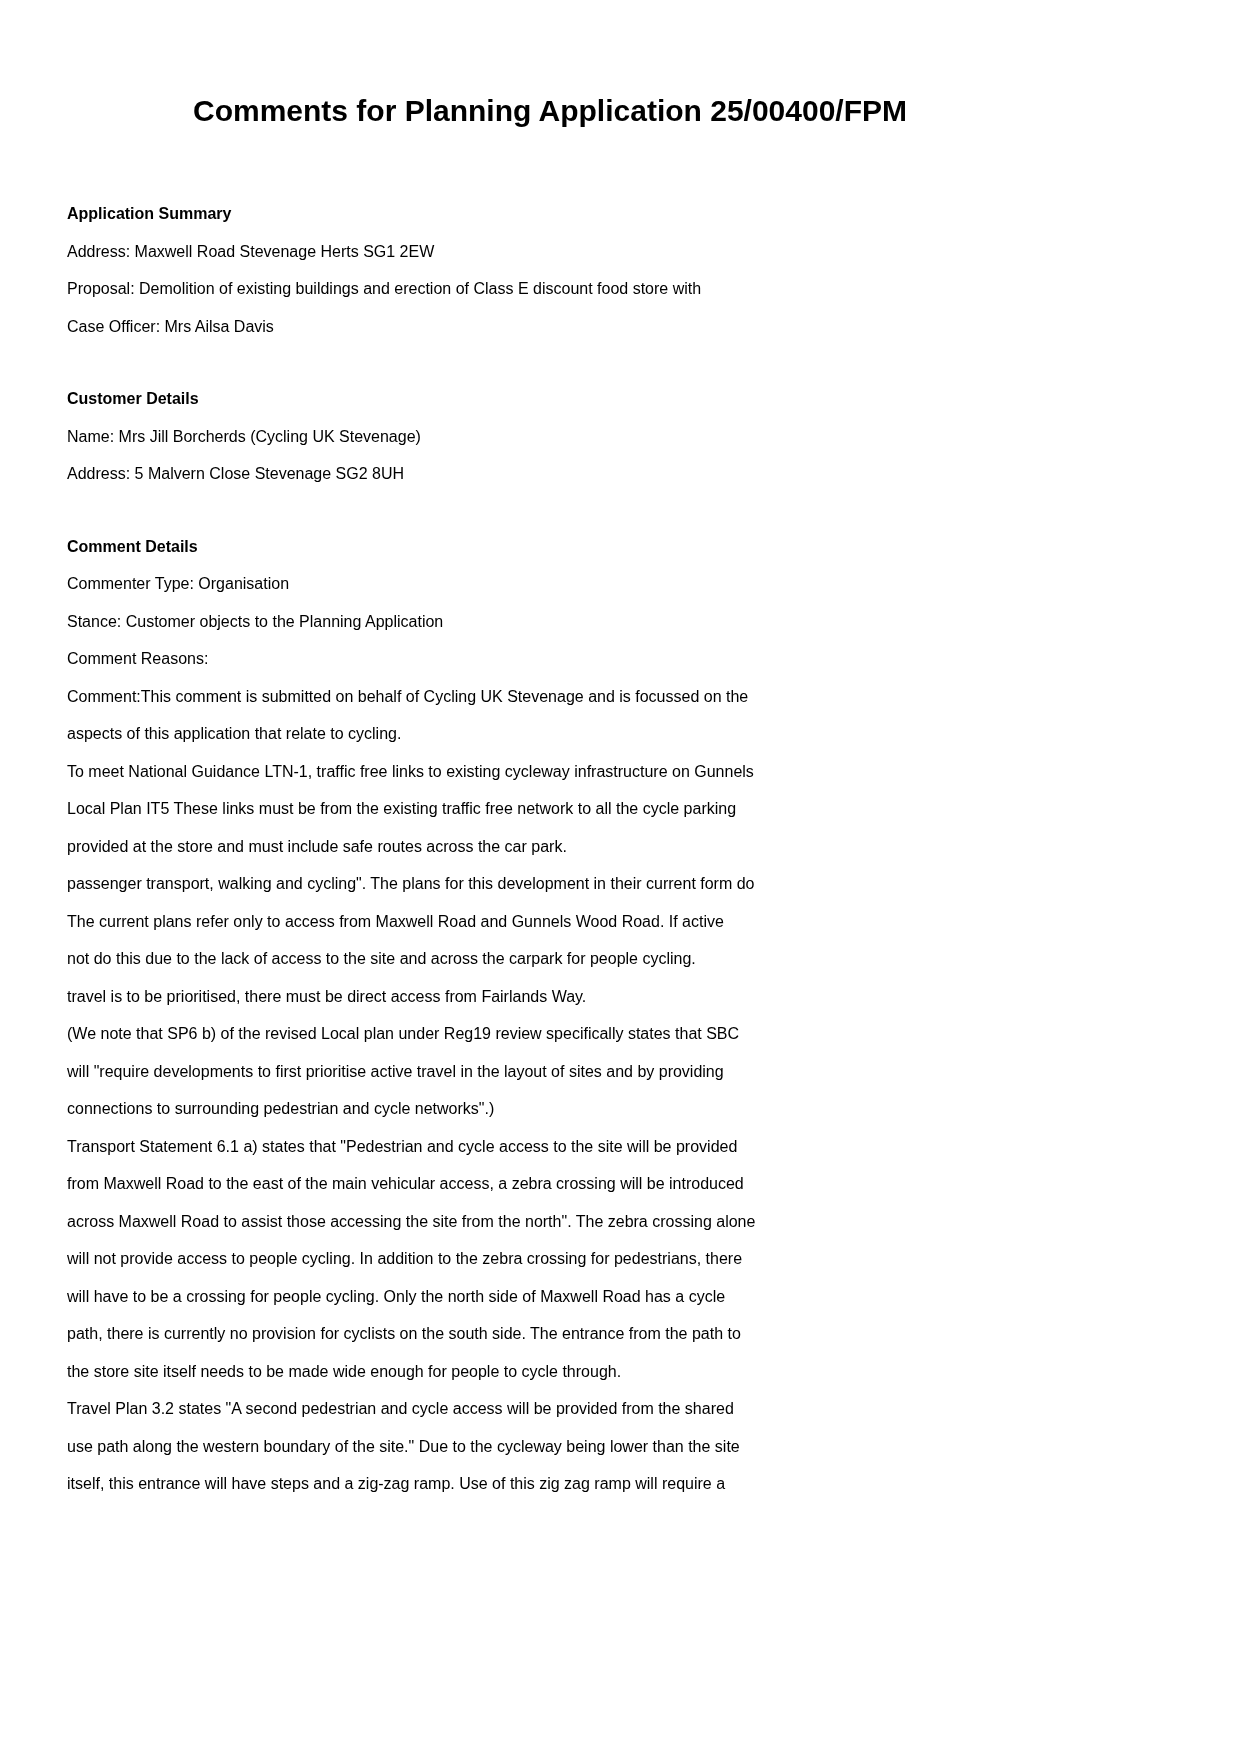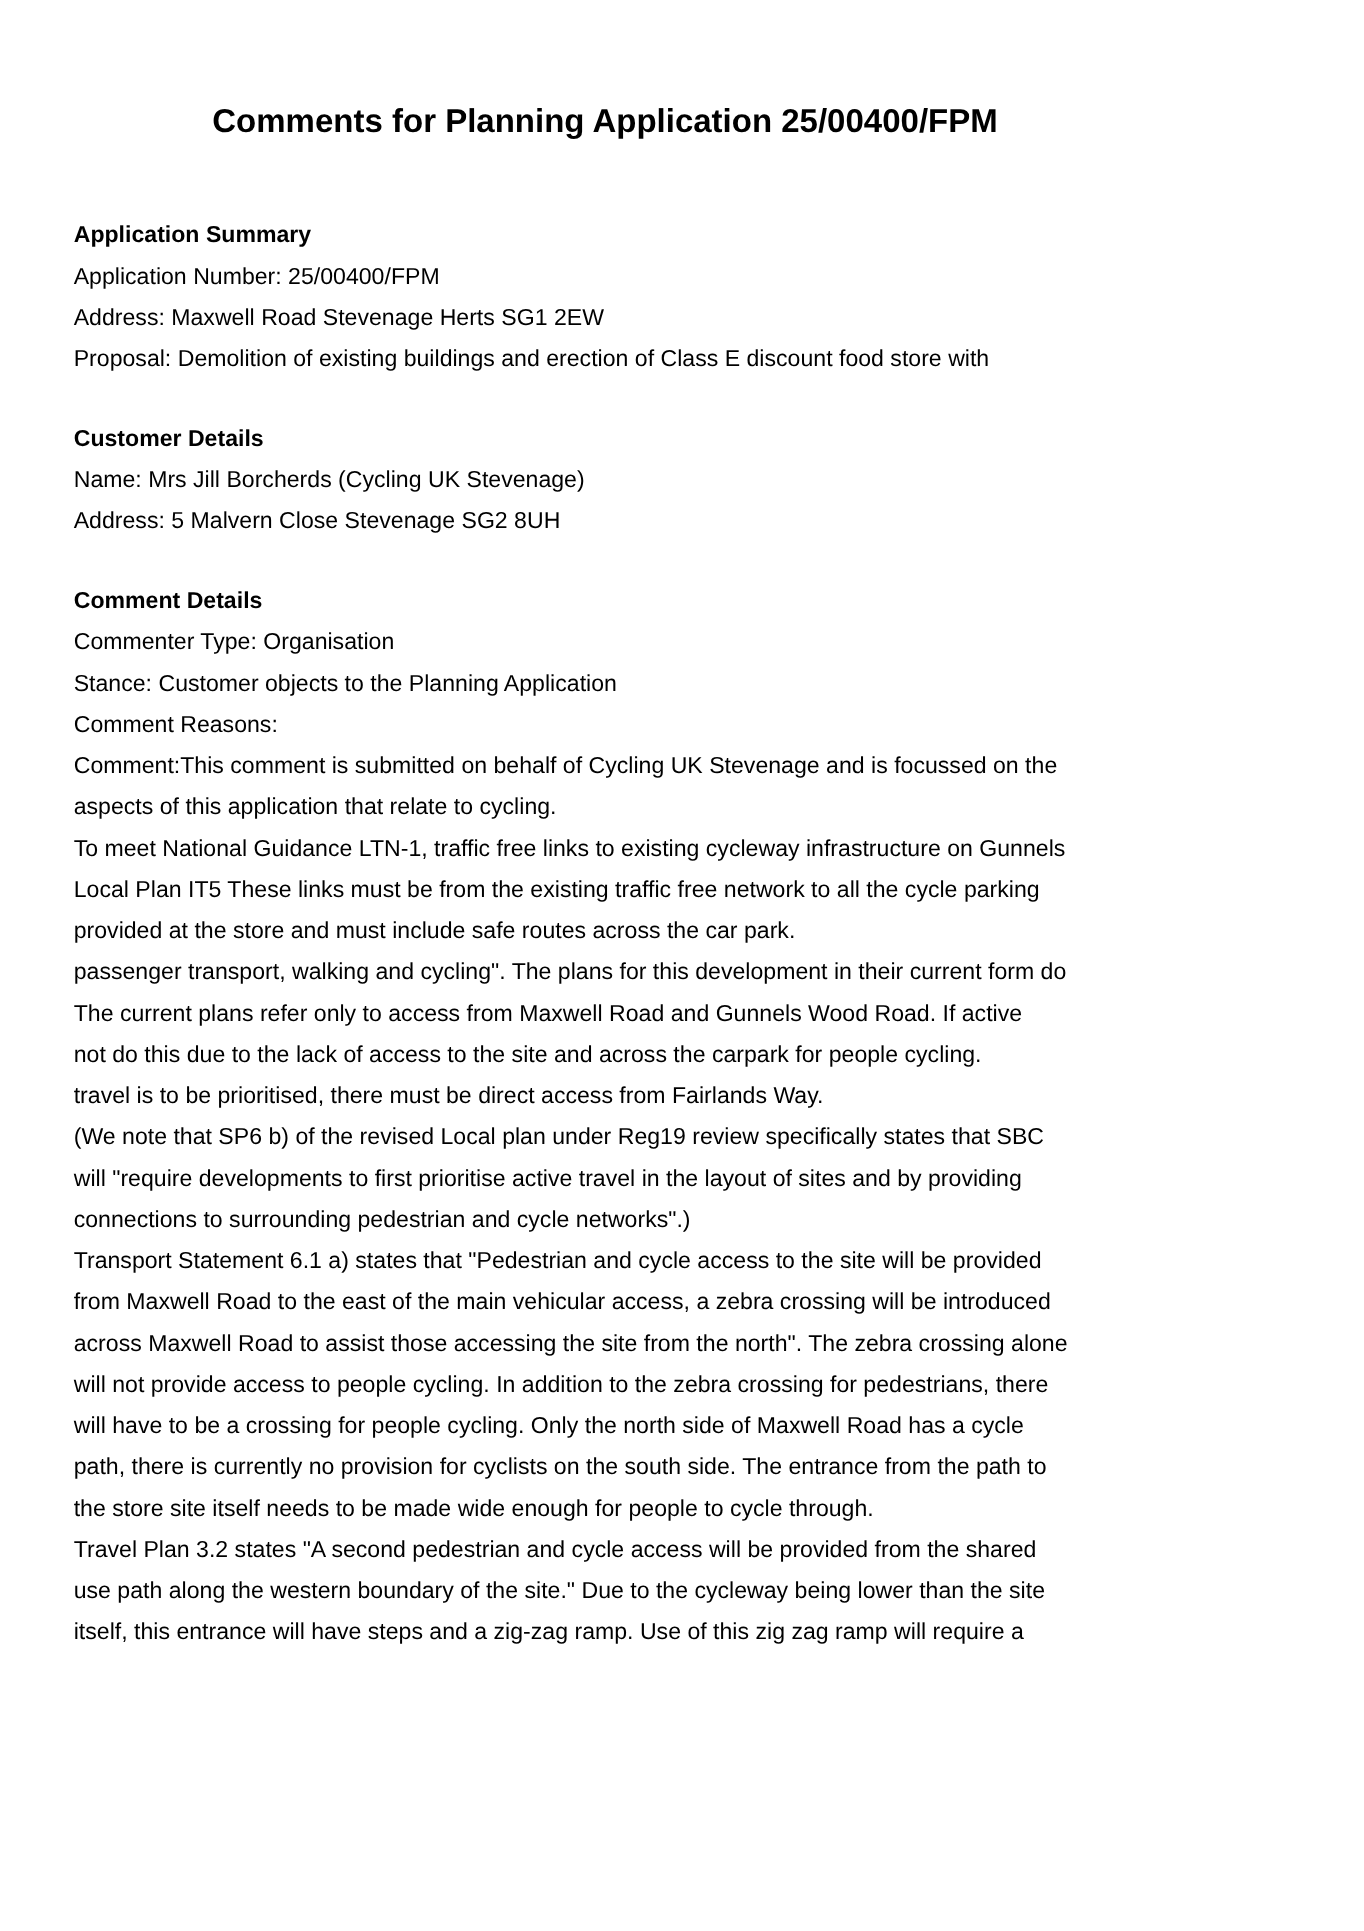--- a/index.html
+++ b/index.html
@@ -28,41 +28,41 @@
     letter-spacing: 0;
   }
   .doc-section {
     width: 966px;
   }
   .doc-section + .doc-section {
     margin-top: 35px;
   }
   .line {
     margin: 0;
-    font-size: 21px;
+    font-size: 16px;
     line-height: 37.5px;
     white-space: nowrap;
   }
   .heading {
     font-weight: bold;
   }
 </style>
 </head>
 <body>
 
 <div class="page">
 
   <h1 class="doc-title">Comments for Planning Application 25/00400/FPM</h1>
 
   <section class="doc-section">
     <p class="line heading">Application Summary</p>
     <div class="lines">
-        <p class="line">Application Number: 25/00400/FPM</p>
         <p class="line">Address: Maxwell Road Stevenage Herts SG1 2EW</p>
         <p class="line">Proposal: Demolition of existing buildings and erection of Class E discount food store with</p>
+        <p class="line">Case Officer: Mrs Ailsa Davis</p>
       </div>
   </section>
 
   <section class="doc-section">
     <p class="line heading">Customer Details</p>
     <div class="lines">
         <p class="line">Name: Mrs Jill Borcherds (Cycling UK Stevenage)</p>
         <p class="line">Address: 5 Malvern Close Stevenage SG2 8UH</p>
       </div>
   </section>

